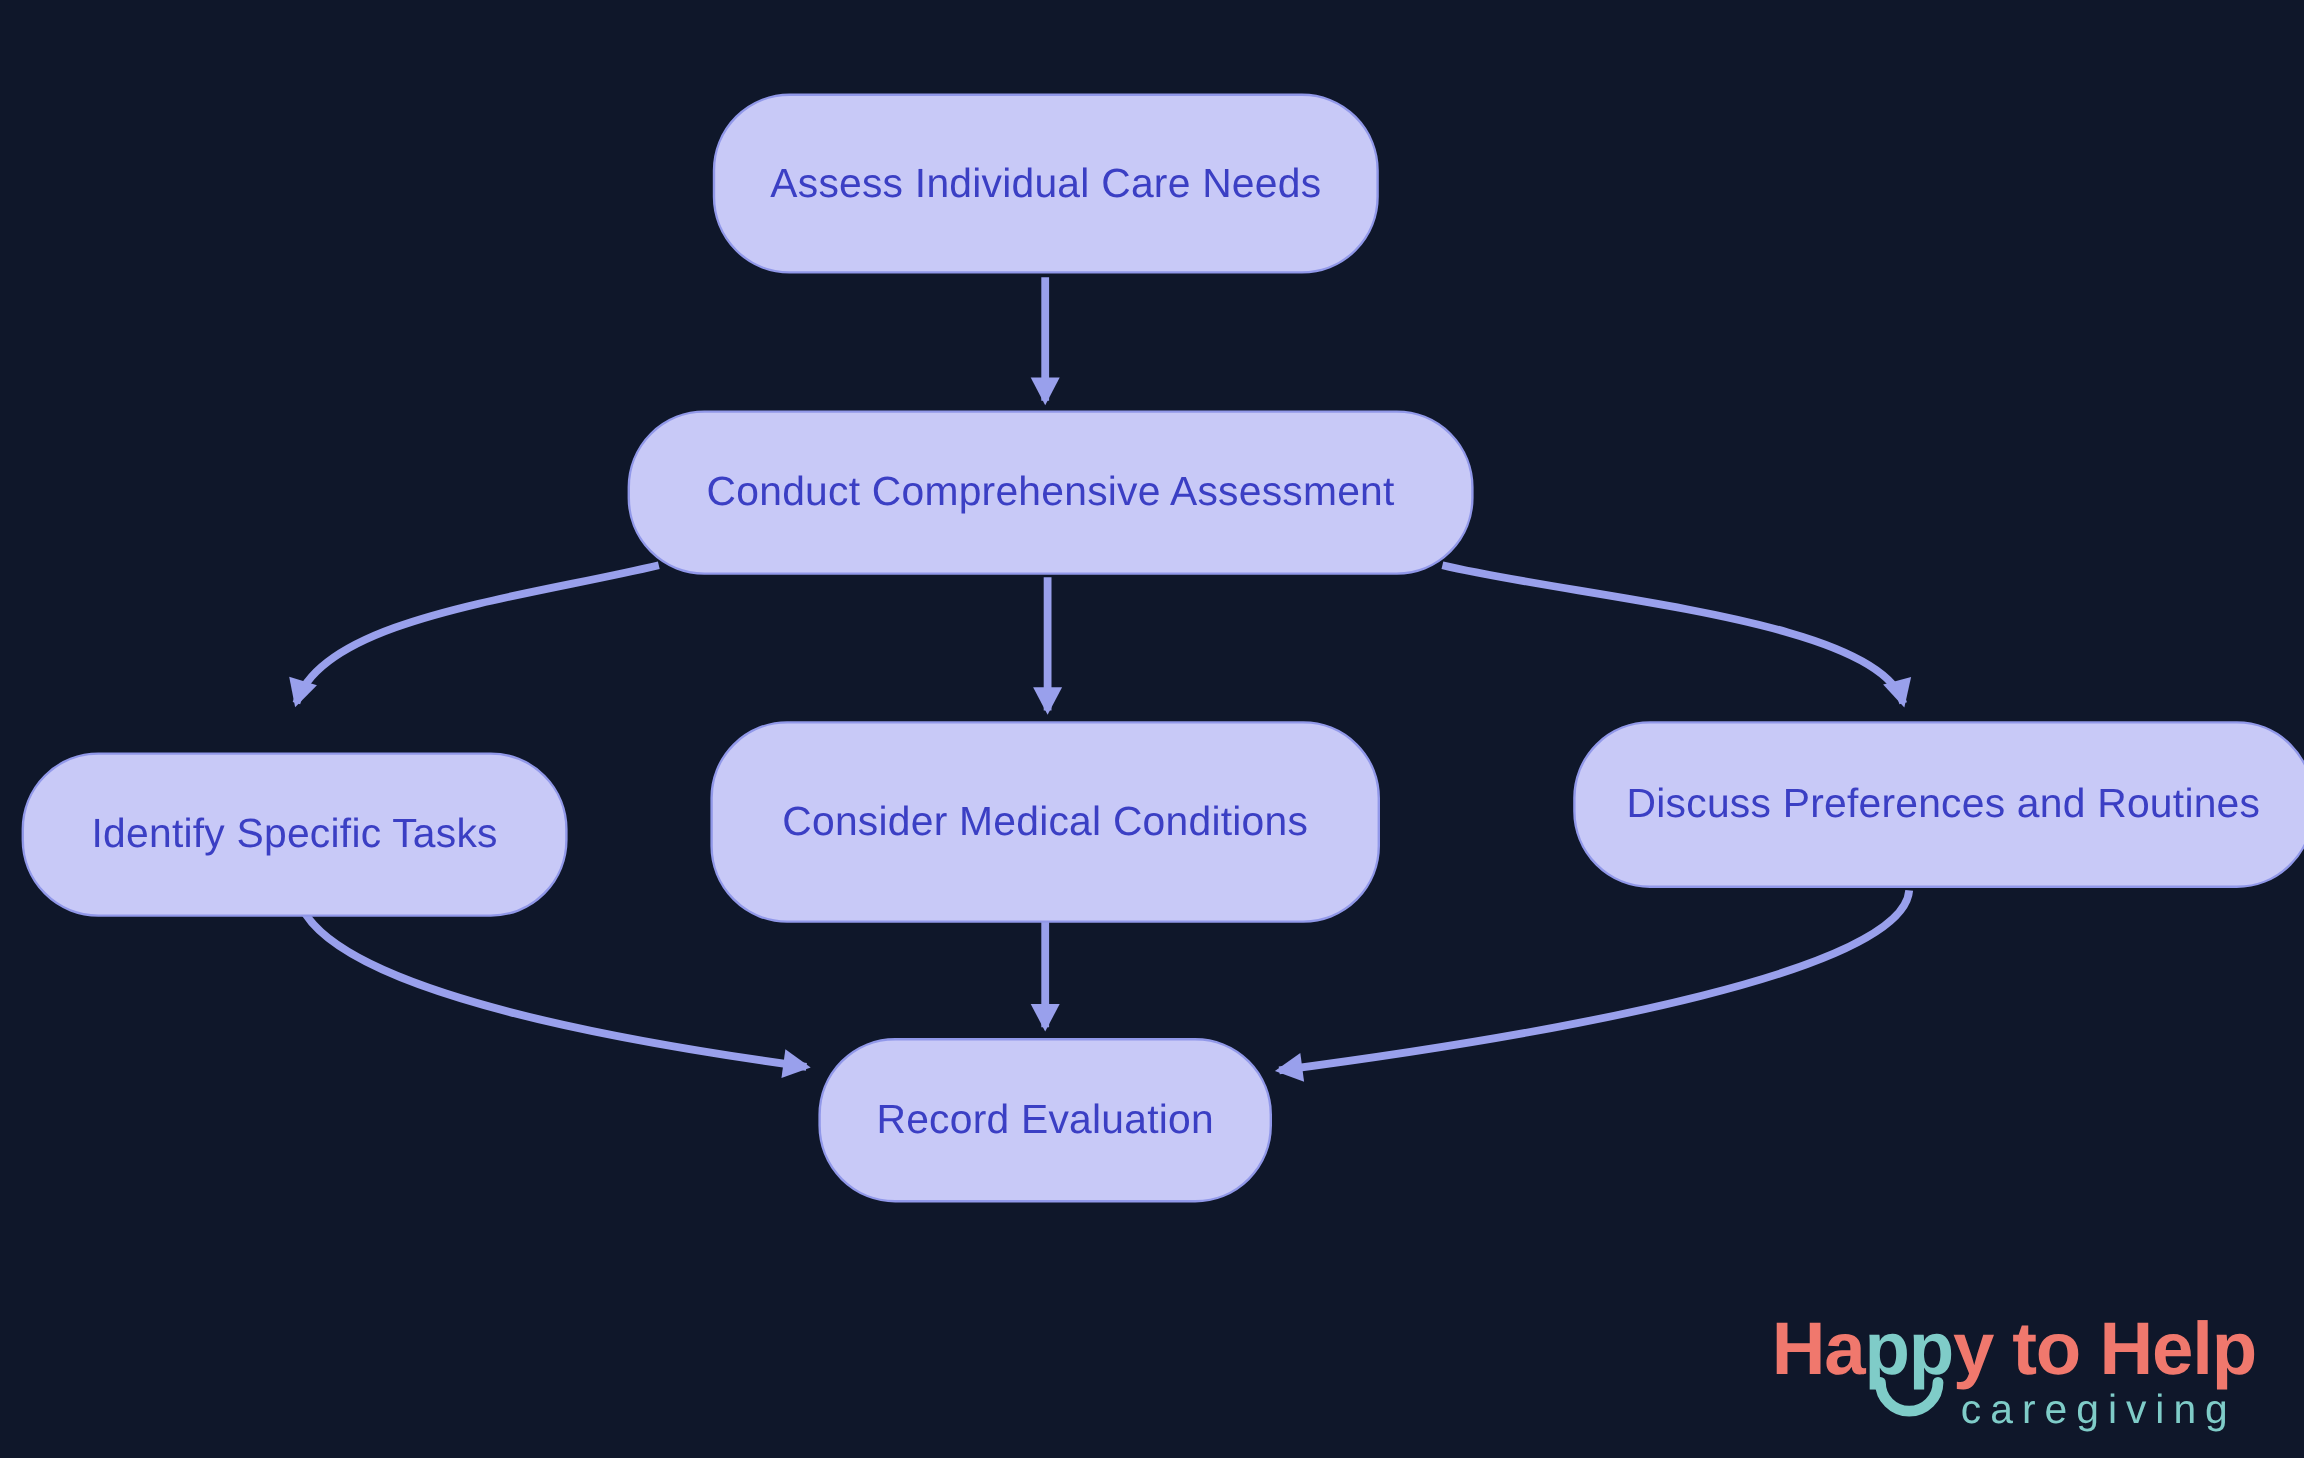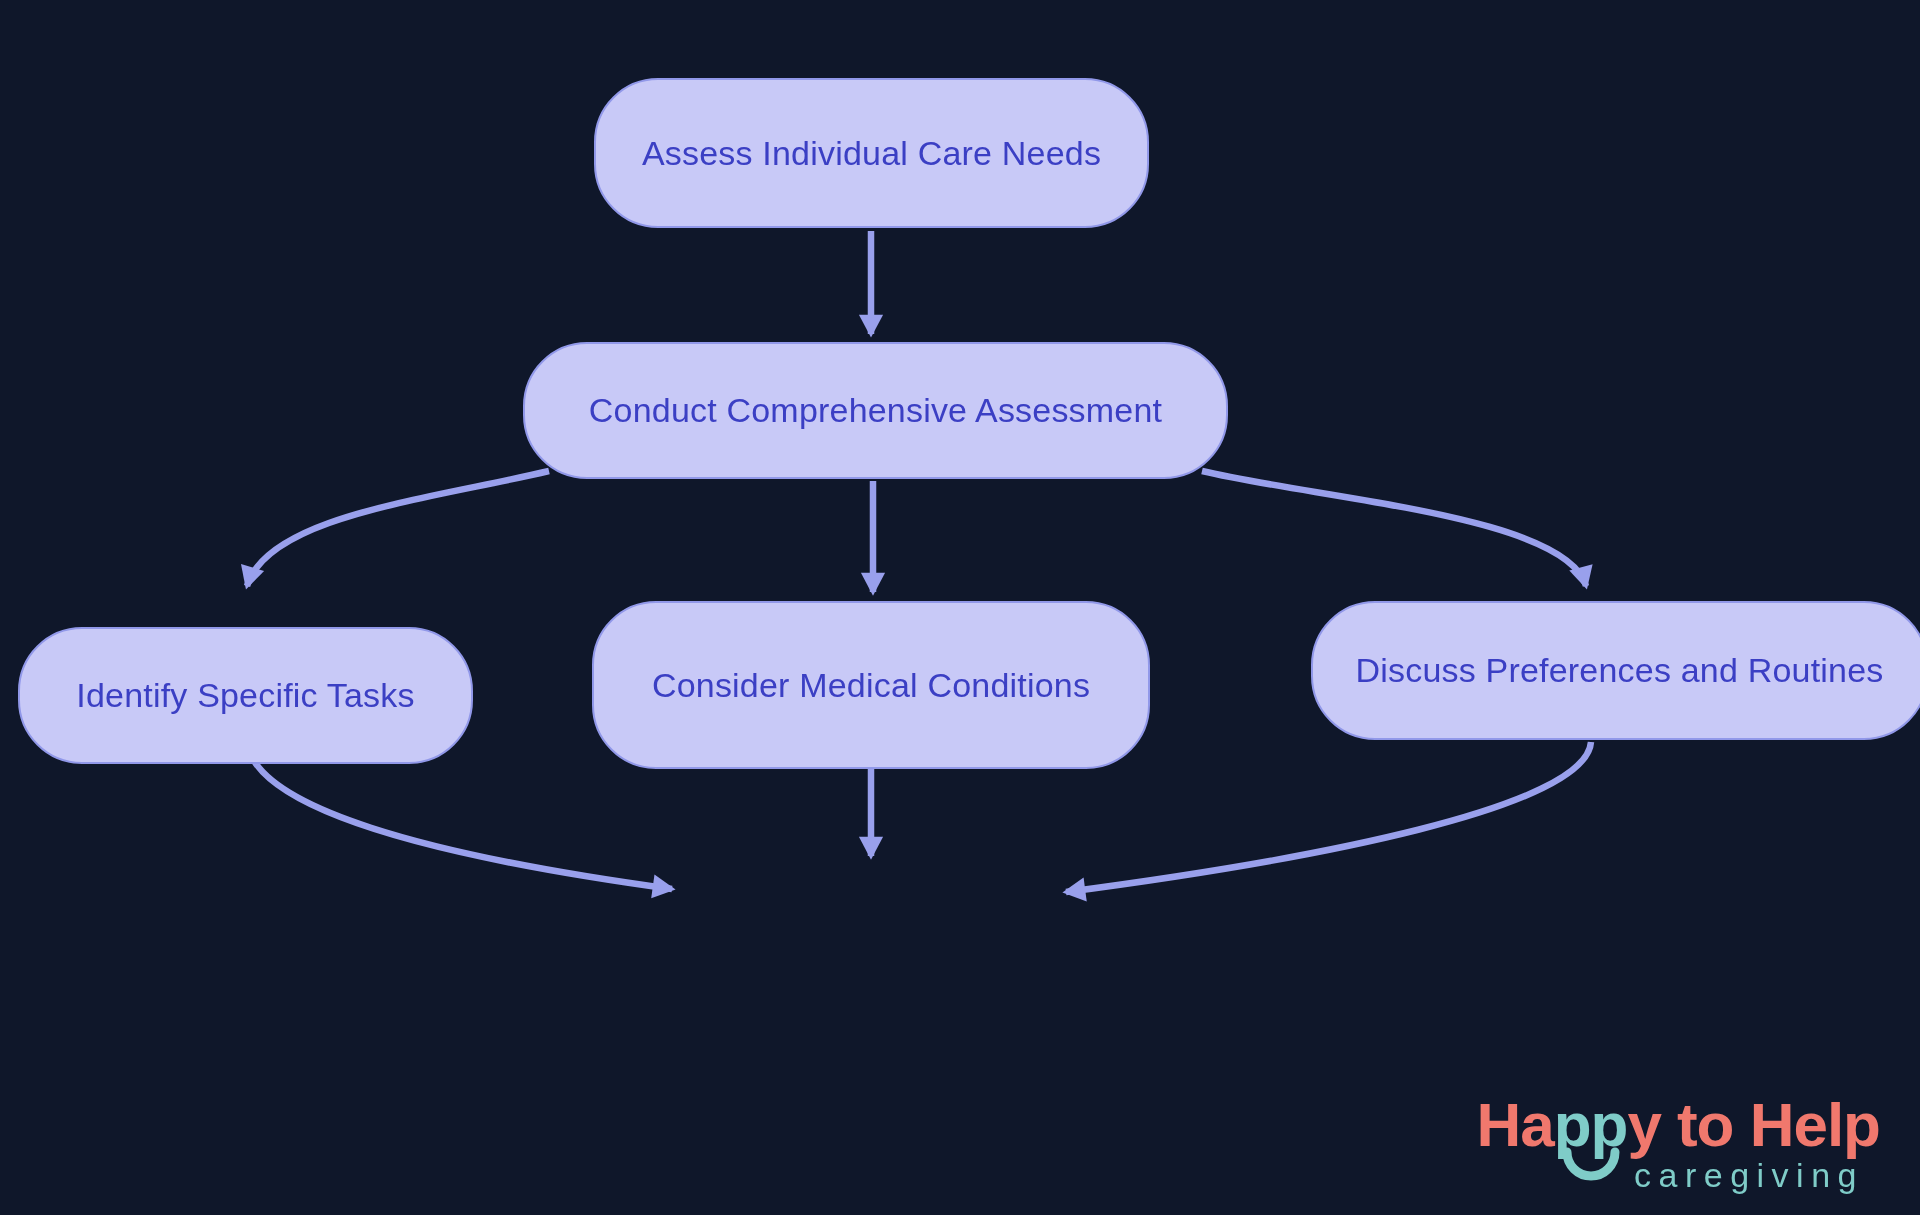--- a/index.html
+++ b/index.html
@@ -82,20 +82,21 @@
       <path d="M 871 741 L 871 856" marker-end="url(#arrowhead)"></path>
       <path d="M 1591 742 C 1586 808, 1310 860, 1066 892" marker-end="url(#arrowhead)"></path>
     </g>
   </svg>
 
   <div class="node node-assess">Assess Individual Care Needs</div>
   <div class="node node-conduct">Conduct Comprehensive Assessment</div>
   <div class="node node-identify">Identify Specific Tasks</div>
   <div class="node node-consider">Consider Medical Conditions</div>
   <div class="node node-discuss">Discuss Preferences and Routines</div>
+  <div class="node node-record">Record Evaluation</div>
 
   <div class="logo">
     <div class="logo-line1">
       <span class="coral">Ha</span><span class="teal pp-wrap"><span>pp</span><svg class="smile-svg" viewBox="0 0 62 36" xmlns="http://www.w3.org/2000/svg">
             <path d="M 7 5 A 24 24 0 0 0 55 5" stroke="#7fccc8" stroke-width="9" fill="none" stroke-linecap="round"></path>
           </svg></span><span class="coral">y</span><span class="coral to-help">to Help</span>
     </div>
     <div class="logo-line2 teal">caregiving</div>
   </div>
 

